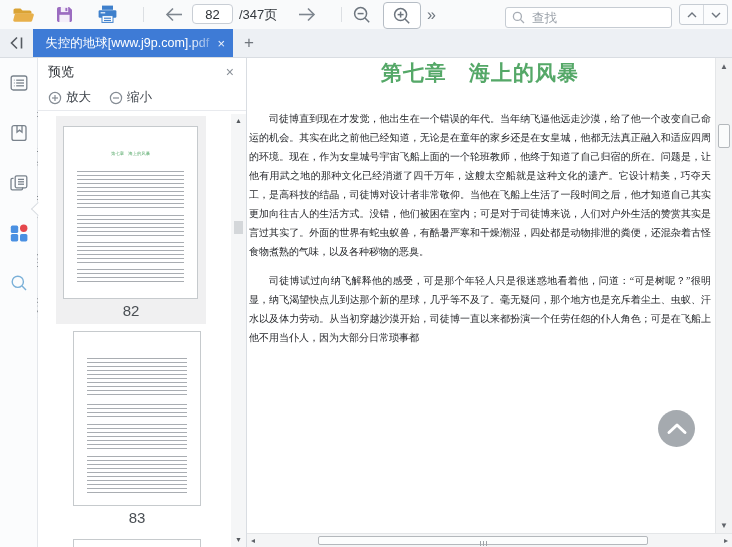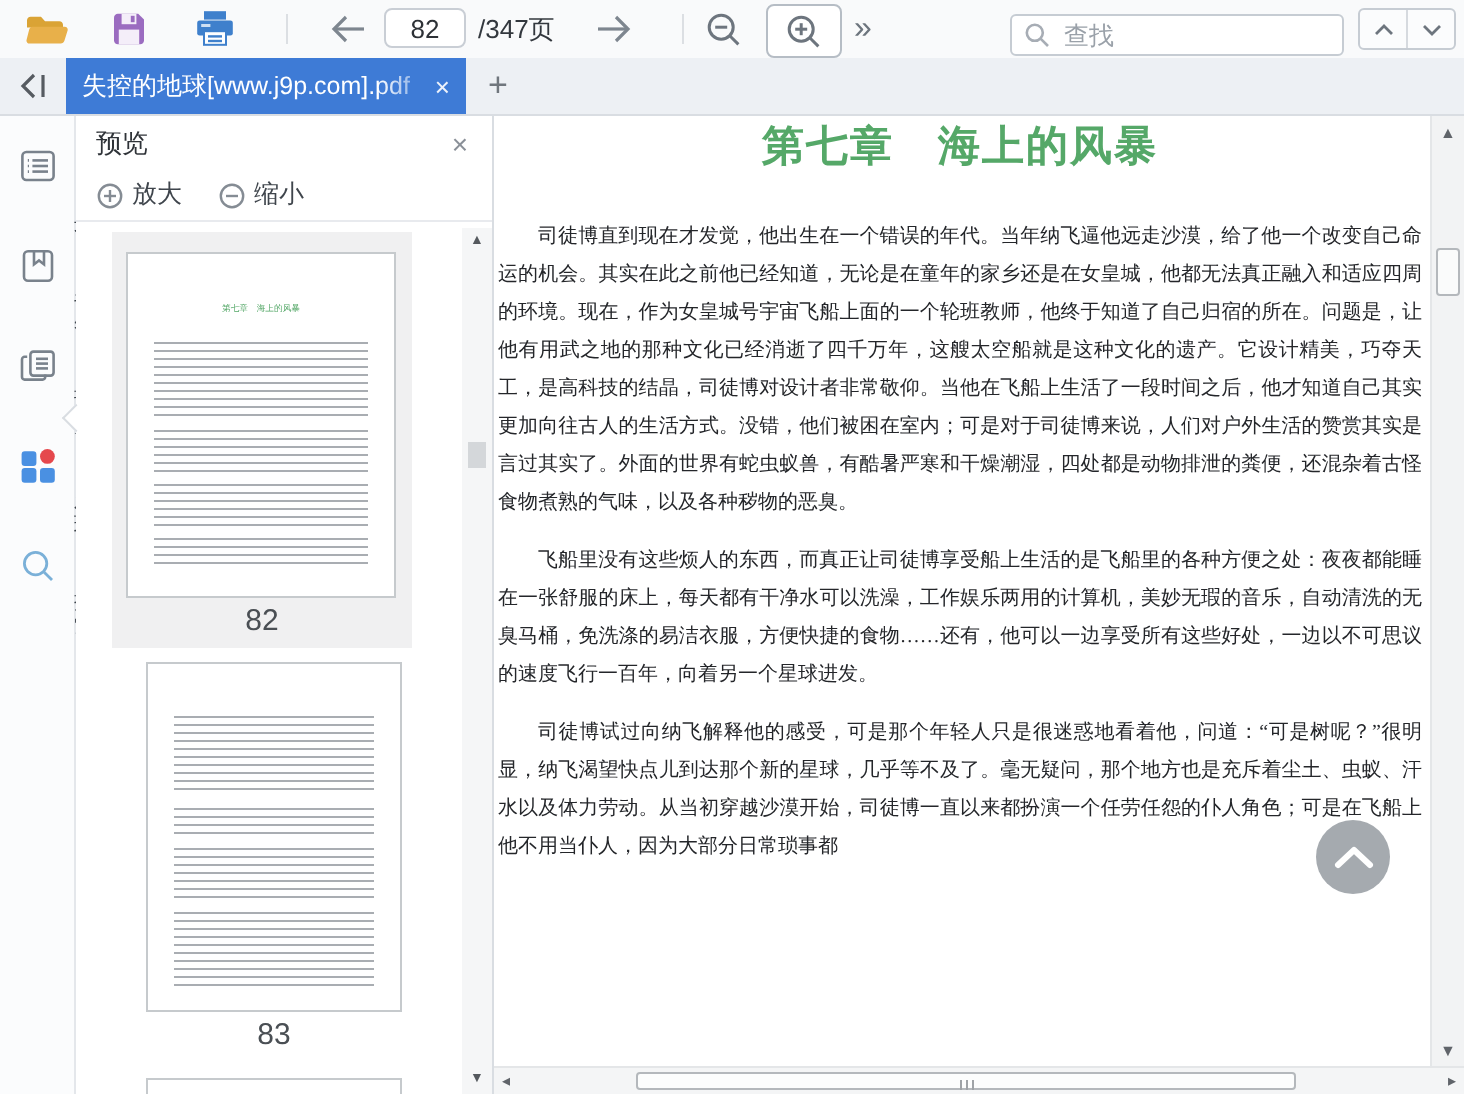--- a/index.html
+++ b/index.html
@@ -22,21 +22,21 @@
   .find-group{position:absolute;left:679px;top:4px;width:49px;height:21px;border:1px solid #c6ccd3;border-radius:3px;
     background:#fbfcfd;display:flex;box-sizing:border-box;}
   .find-group .fbtn{flex:1;display:flex;align-items:center;justify-content:center;background:none;border:none;padding:0;}
   .find-group .fbtn + .fbtn{border-left:1px solid #d6dadf;}
   
   .tabbar{position:absolute;top:29px;left:0;right:0;height:28px;background:#edf0f4;border-bottom:1px solid #d9dde2;}
   .collapse-btn{position:absolute;left:6px;top:5px;width:20px;height:18px;display:flex;align-items:center;justify-content:center;background:none;border:none;padding:0;}
   .tab{position:absolute;left:33px;top:0;width:200px;height:28px;background:#3e7bd6;color:#fff;display:flex;align-items:center;
     padding:0 8px;box-sizing:border-box;font-size:12.5px;}
   .tab-label{flex:1;white-space:nowrap;overflow:hidden;
-    -webkit-mask-image:linear-gradient(90deg,#000 86%,rgba(0,0,0,.25));mask-image:linear-gradient(90deg,#000 86%,rgba(0,0,0,.25));}
+    -webkit-mask-image:linear-gradient(90deg,#000 86%,rgba(0,0,0,.25));mask-image:linear-gradient(90deg,#000 86%,rgba(0,0,0,.25));text-align:center;}
   .tab-close{font-size:13px;color:#eef3fb;margin-left:4px;cursor:default;}
   .newtab{position:absolute;left:239px;top:0;height:28px;width:20px;display:flex;align-items:center;justify-content:center;
     font-size:17px;color:#70767d;background:none;border:none;padding:0;}
   
   .app-body{position:absolute;top:58px;left:0;right:0;bottom:0;}
   
   .sidebar{position:absolute;left:0;top:0;bottom:0;width:37px;background:#fbfcfd;border-right:1px solid #e4e7eb;}
   .sb-items{display:flex;flex-direction:column;padding-top:13px;}
   .sb-item{height:50px;display:flex;flex-direction:column;align-items:center;justify-content:center;gap:2px;cursor:default;}
   .sb-item .lbl{font-size:11px;color:#3f454c;line-height:12px;margin-left:48px;}
@@ -328,21 +328,20 @@
         <div class="thumb"></div>
         <span class="arrow" style="bottom:3px;">▼</span>
       </div>
     </div>
 
     <div class="main">
       <div class="page-view">
         <div class="doc">
           <h1>第七章　海上的风暴</h1>
           <p>司徒博直到现在才发觉，他出生在一个错误的年代。当年纳飞逼他远走沙漠，给了他一个改变自己命运的机会。其实在此之前他已经知道，无论是在童年的家乡还是在女皇城，他都无法真正融入和适应四周的环境。现在，作为女皇城号宇宙飞船上面的一个轮班教师，他终于知道了自己归宿的所在。问题是，让他有用武之地的那种文化已经消逝了四千万年，这艘太空船就是这种文化的遗产。它设计精美，巧夺天工，是高科技的结晶，司徒博对设计者非常敬仰。当他在飞船上生活了一段时间之后，他才知道自己其实更加向往古人的生活方式。没错，他们被困在室内；可是对于司徒博来说，人们对户外生活的赞赏其实是言过其实了。外面的世界有蛇虫蚁兽，有酷暑严寒和干燥潮湿，四处都是动物排泄的粪便，还混杂着古怪食物煮熟的气味，以及各种秽物的恶臭。</p>
-          <p>飞船里没有这些烦人的东西，而真正让司徒博享受船上生活的是飞船里的各种方便之处：夜夜都能睡在一张舒服的床上，每天都有干净水可以洗澡，工作娱乐两用的计算机，美妙无瑕的音乐，自动清洗的无臭马桶，免洗涤的易洁衣服，方便快捷的食物……还有，他可以一边享受所有这些好处，一边以不可思议的速度飞行一百年，向着另一个星球进发。</p>
           <p>司徒博试过向纳飞解释他的感受，可是那个年轻人只是很迷惑地看着他，问道：“可是树呢？”很明显，纳飞渴望快点儿到达那个新的星球，几乎等不及了。毫无疑问，那个地方也是充斥着尘土、虫蚁、汗水以及体力劳动。从当初穿越沙漠开始，司徒博一直以来都扮演一个任劳任怨的仆人角色；可是在飞船上他不用当仆人，因为大部分日常琐事都</p>
         </div>
       </div>
 
       <button class="backtop">
         <span>
             <svg width="22" height="13" viewBox="0 0 22 13" fill="none" stroke="#fff" stroke-width="3" stroke-linecap="round" stroke-linejoin="round">
           <polyline points="3,10.5 11,3 19,10.5"></polyline>
         </svg>
           </span>

